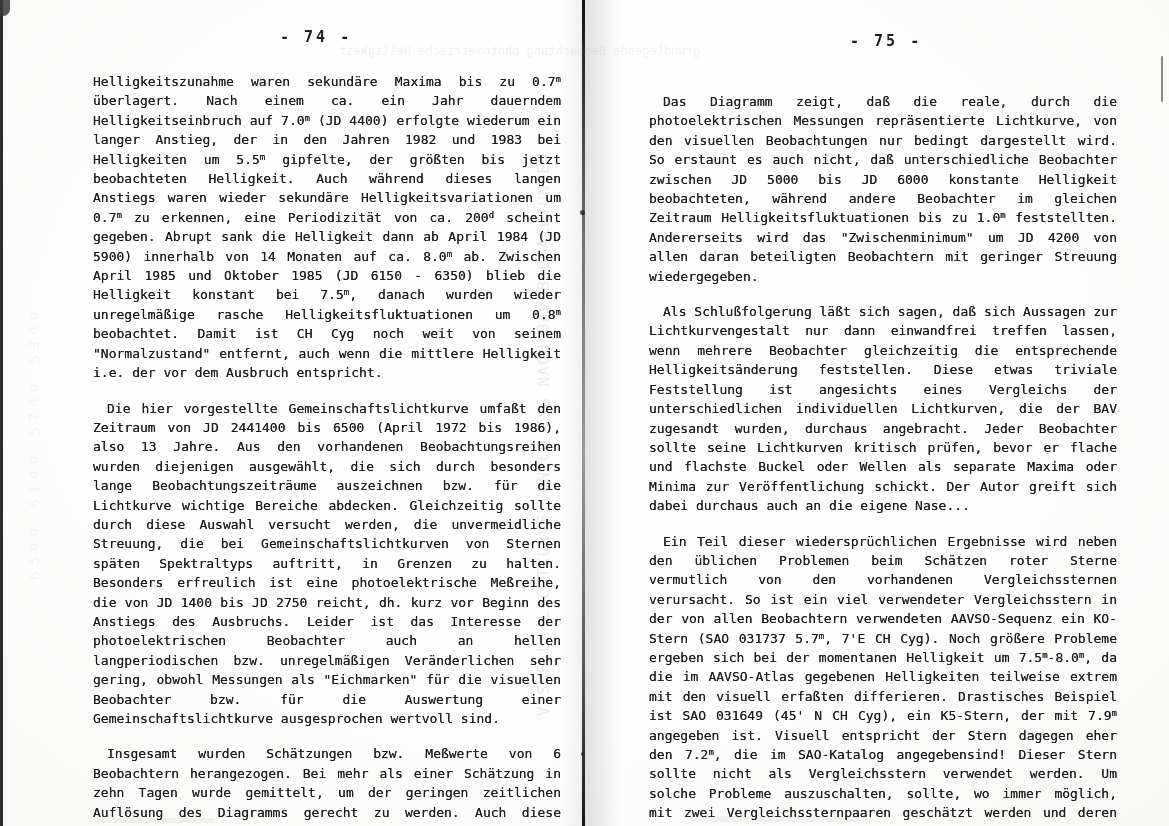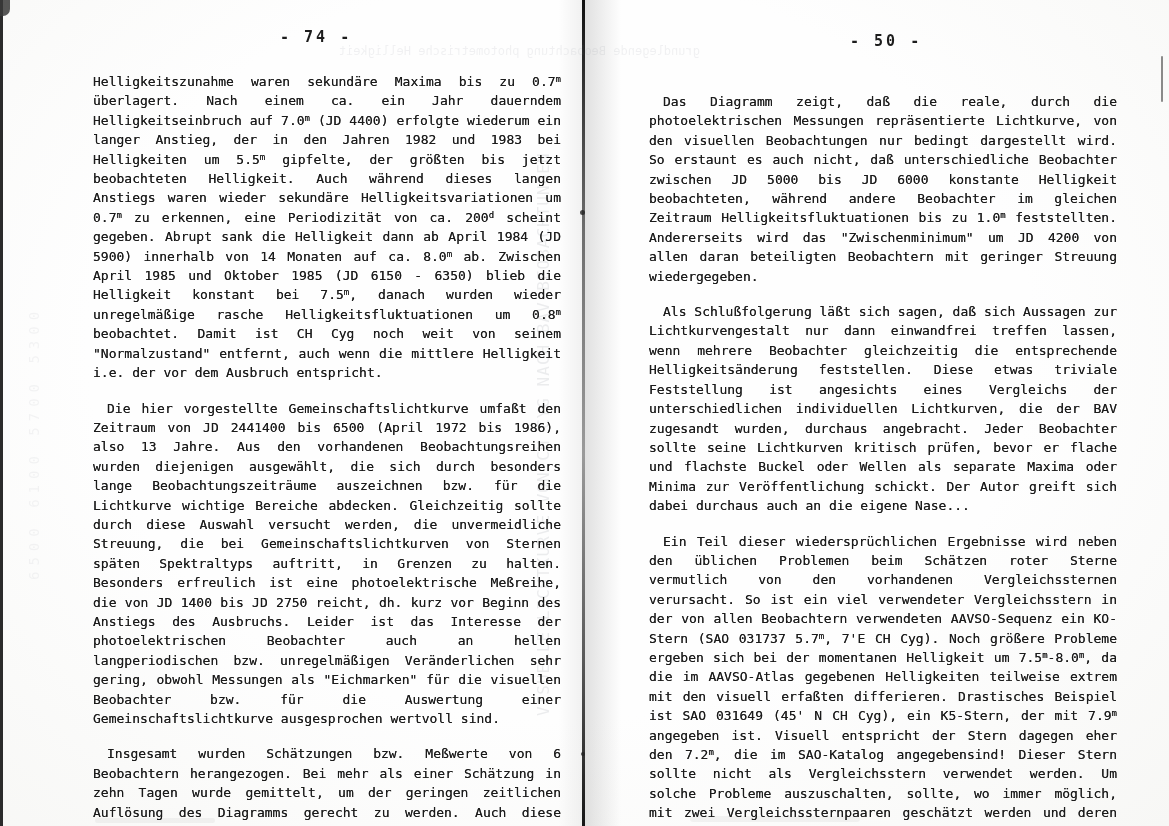--- a/index.html
+++ b/index.html
@@ -63,21 +63,21 @@
   <div class="ghost ghost-vertical-margin">6500  6100  5700  5300</div>
   <div class="ghost ghost-top-right">grundlegende Beobachtung photometrische Helligkeit</div>
 
   <div class="page-num" style="left:280px;top:28px;">- 74 -</div>
   <div class="col" style="left:77px;top:56px;">
     <p>Helligkeitszunahme waren sekundäre Maxima bis zu 0.7<sup>m</sup> überlagert. Nach einem ca. ein Jahr dauerndem Helligkeitseinbruch auf 7.0<sup>m</sup> (JD 4400) erfolgte wiederum ein langer Anstieg, der in den Jahren 1982 und 1983 bei Helligkeiten um 5.5<sup>m</sup> gipfelte, der größten bis jetzt beobachteten Helligkeit. Auch während dieses langen Anstiegs waren wieder sekundäre Helligkeitsvariationen um 0.7<sup>m</sup> zu erkennen, eine Periodizität von ca. 200<sup>d</sup> scheint gegeben. Abrupt sank die Helligkeit dann ab April 1984 (JD 5900) innerhalb von 14 Monaten auf ca. 8.0<sup>m</sup> ab. Zwischen April 1985 und Oktober 1985 (JD 6150 - 6350) blieb die Helligkeit konstant bei 7.5<sup>m</sup>, danach wurden wieder unregelmäßige rasche Helligkeitsfluktuationen um 0.8<sup>m</sup> beobachtet. Damit ist CH Cyg noch weit von seinem "Normalzustand" entfernt, auch wenn die mittlere Helligkeit i.e. der vor dem Ausbruch entspricht.</p>
     <p class="ind">Die hier vorgestellte Gemeinschaftslichtkurve umfaßt den Zeitraum von JD 2441400 bis 6500 (April 1972 bis 1986), also 13 Jahre. Aus den vorhandenen Beobachtungsreihen wurden diejenigen ausgewählt, die sich durch besonders lange Beobachtungszeiträume auszeichnen bzw. für die Lichtkurve wichtige Bereiche abdecken. Gleichzeitig sollte durch diese Auswahl versucht werden, die unvermeidliche Streuung, die bei Gemeinschaftslichtkurven von Sternen späten Spektraltyps auftritt, in Grenzen zu halten. Besonders erfreulich ist eine photoelektrische Meßreihe, die von JD 1400 bis JD 2750 reicht, dh. kurz vor Beginn des Anstiegs des Ausbruchs. Leider ist das Interesse der photoelektrischen Beobachter auch an hellen langperiodischen bzw. unregelmäßigen Veränderlichen sehr gering, obwohl Messungen als "Eichmarken" für die visuellen Beobachter bzw. für die Auswertung einer Gemeinschaftslichtkurve ausgesprochen wertvoll sind.</p>
     <p class="ind">Insgesamt wurden Schätzungen bzw. Meßwerte von 6 Beobachtern herangezogen. Bei mehr als einer Schätzung in zehn Tagen wurde gemittelt, um der geringen zeitlichen Auflösung des Diagramms gerecht zu werden. Auch diese Lichtkurve weist die schon sattsam bekannte Streuung zwischen den visuellen Helligkeiten verschiedener Beobachter auf, maximal bis zu 1.5<sup>m</sup>! Interessant ist dazu der Vergleich der visuellen Schätzungen mit den lichtelektrischen Werten. Dabei sollte sich das Augenmerk nicht auf die absoluten Werte richten, sondern auf die Form der Lichtkurve; absolute Helligkeiten schwanken bereits bei der Wahl verschiedener Instrumente erheblich.</p>
   </div>
 
-  <div class="page-num" style="left:850px;top:32px;">- 50 -</div>
+  <div class="page-num" style="left:850px;top:32px;">- 75 -</div>
   <div class="col" style="left:633px;top:76px;">
     <p class="ind">Das Diagramm zeigt, daß die reale, durch die photoelektrischen Messungen repräsentierte Lichtkurve, von den visuellen Beobachtungen nur bedingt dargestellt wird. So erstaunt es auch nicht, daß unterschiedliche Beobachter zwischen JD 5000 bis JD 6000 konstante Helligkeit beobachteten, während andere Beobachter im gleichen Zeitraum Helligkeitsfluktuationen bis zu 1.0<sup>m</sup> feststellten. Andererseits wird das "Zwischenminimum" um JD 4200 von allen daran beteiligten Beobachtern mit geringer Streuung wiedergegeben.</p>
     <p class="ind">Als Schlußfolgerung läßt sich sagen, daß sich Aussagen zur Lichtkurvengestalt nur dann einwandfrei treffen lassen, wenn mehrere Beobachter gleichzeitig die entsprechende Helligkeitsänderung feststellen. Diese etwas triviale Feststellung ist angesichts eines Vergleichs der unterschiedlichen individuellen Lichtkurven, die der BAV zugesandt wurden, durchaus angebracht. Jeder Beobachter sollte seine Lichtkurven kritisch prüfen, bevor er flache und flachste Buckel oder Wellen als separate Maxima oder Minima zur Veröffentlichung schickt. Der Autor greift sich dabei durchaus auch an die eigene Nase...</p>
     <p class="ind">Ein Teil dieser wiedersprüchlichen Ergebnisse wird neben den üblichen Problemen beim Schätzen roter Sterne vermutlich von den vorhandenen Vergleichssternen verursacht. So ist ein viel verwendeter Vergleichsstern in der von allen Beobachtern verwendeten AAVSO-Sequenz ein KO-Stern (SAO 031737 5.7<sup>m</sup>, 7'E CH Cyg). Noch größere Probleme ergeben sich bei der momentanen Helligkeit um 7.5<sup>m</sup>-8.0<sup>m</sup>, da die im AAVSO-Atlas gegebenen Helligkeiten teilweise extrem mit den visuell erfaßten differieren. Drastisches Beispiel ist SAO 031649 (45' N CH Cyg), ein K5-Stern, der mit 7.9<sup>m</sup> angegeben ist. Visuell entspricht der Stern dagegen eher den 7.2<sup>m</sup>, die im SAO-Katalog angegebensind! Dieser Stern sollte nicht als Vergleichsstern verwendet werden. Um solche Probleme auszuschalten, sollte, wo immer möglich, mit zwei Vergleichssternpaaren geschätzt werden und deren gemitteltes Gesamtergebnis als beobachtete Helligkeit angegeben werden. Im momentanen Helligkeitsbereich sind für ein solches Vorgehen eine ausreichende Anzahl geeigneter Vergleichssterne vorhanden.</p>
     <p class="ind">Der Wert der auf diese Art erhaltenen Lichtkurven mag bezweifelt werden, nach wie vor stellen aber solche Beobachtungsreihen den einzigen Anhalt für die langfristige Helligkeitsentwicklung solcher Sterne im visuellen Bereich dar. Da die Berufsastronomen sich auf die spek-</p>
   </div>
 
 </div>
 
 </body></html>

